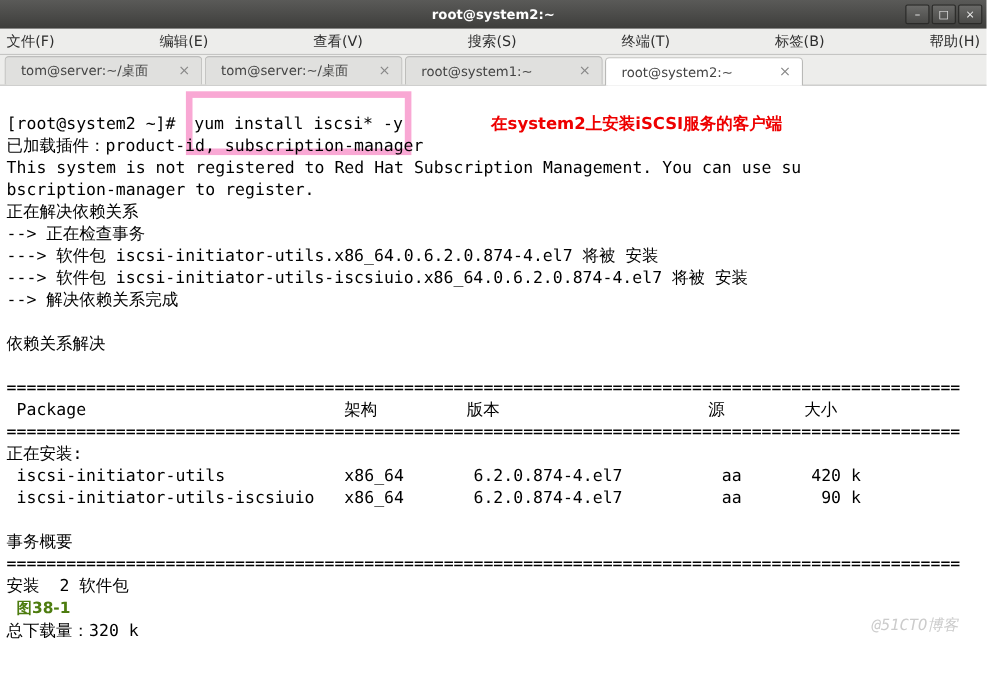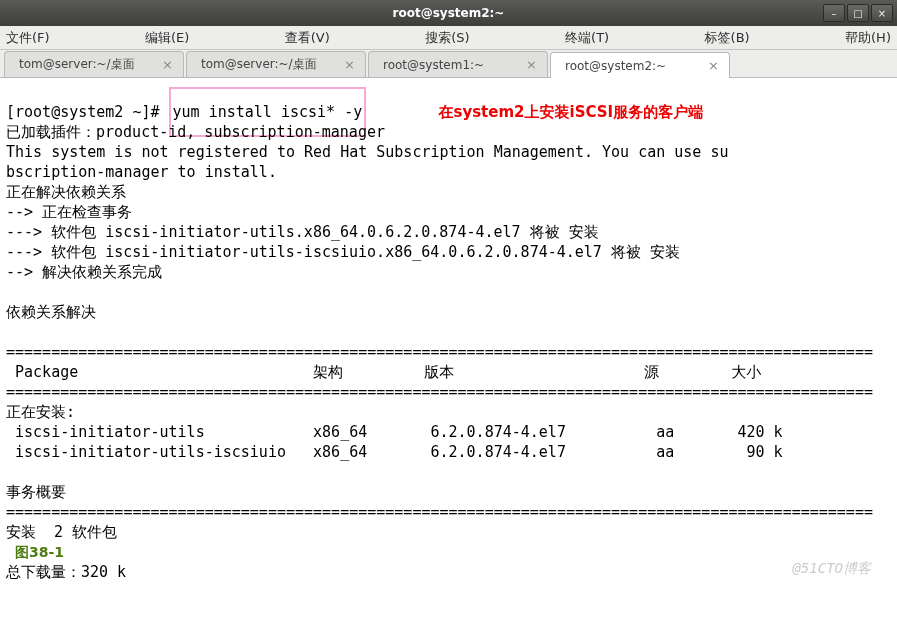--- a/index.html
+++ b/index.html
@@ -8,21 +8,21 @@
 .titlebar .title { position: absolute; left: 50%; transform: translateX(-50%); font-weight: bold; font-size: 12px; }
 .titlebar .controls { position: absolute; right: 4px; display: flex; gap: 2px; }
 .titlebar .controls .btn { width: 22px; height: 18px; background: linear-gradient(#6a6a68,#4a4a48); border: 1px solid #2a2a28; border-radius: 2px; display: flex; align-items: center; justify-content: center; color: #eee; font-size: 10px; cursor: pointer; }
 .menubar { background: #ededeb; height: 24px; border-bottom: 1px solid #c5c5c3; display: flex; align-items: center; padding: 0 6px; gap: 16px; font-size: 13px; color: #2e2e2e; justify-content: space-between; }
 .menubar span { cursor: pointer; }
 .tabbar { background: #ededeb; height: 28px; display: flex; align-items: flex-end; padding: 0 4px; border-bottom: 1px solid #b9b9b7; }
 .tab { height: 26px; padding: 0 10px 0 14px; display: flex; align-items: center; gap: 10px; font-size: 12px; color: #444; border: 1px solid #b9b9b7; border-bottom: none; border-top-left-radius: 4px; border-top-right-radius: 4px; background: #e0e0de; margin-right: 2px; cursor: pointer; min-width: 180px; justify-content: space-between; }
 .tab.active { background: #fff; position: relative; top: 1px; }
 .tab .close { color: #888; font-size: 13px; cursor: pointer; }
 .terminal { font-family: "DejaVu Sans Mono","Consolas",monospace; font-size: 15px; line-height: 20px; padding: 4px 6px; white-space: pre; color: #000; background: #fff; position: relative; }
-.red-box { border: 2px solid #f9a8d4; padding: 14px 2px; }
+.red-box { border: 6px solid #f9a8d4; padding: 14px 2px; }
 .red-text { color: #e00; font-weight: bold; font-family: "SimSun","DejaVu Sans"; margin-top: 13px; }
 .fig-label { color: #4d7c0f; font-weight: bold; font-family: "SimSun","DejaVu Sans"; font-size: 14px; }
 .watermark { position: absolute; right: 26px; bottom: 28px; color: #ccc; font-size: 14px; font-style: italic; }
 </style>
 </head>
 <body>
 
 <div class="titlebar">
   <span class="title">root@system2:~</span>
   <div class="controls">
@@ -58,21 +58,21 @@
   <div class="tab active">
     <span>root@system2:~</span>
     <span class="close">×</span>
   </div>
 </div>
 
 <div class="terminal">
 <span>[root@system2 ~]# </span><span class="red-box"><span>yum install iscsi* -y</span></span>        <span class="red-text">在system2上安装iSCSI服务的客户端</span>
 <span>已加载插件：product-id, subscription-manager</span>
 <span>This system is not registered to Red Hat Subscription Management. You can use su</span>
-<span>bscription-manager to install.</span>
+<span>bscription-manager to register.</span>
 <span>正在解决依赖关系</span>
 <span>--&gt; 正在检查事务</span>
 <span>---&gt; 软件包 iscsi-initiator-utils.x86_64.0.6.2.0.874-4.el7 将被 安装</span>
 <span>---&gt; 软件包 iscsi-initiator-utils-iscsiuio.x86_64.0.6.2.0.874-4.el7 将被 安装</span>
 <span>--&gt; 解决依赖关系完成</span>
 
 <span>依赖关系解决</span>
 
 <span>================================================================================================</span>
 <span> Package                          架构         版本                     源        大小</span>

